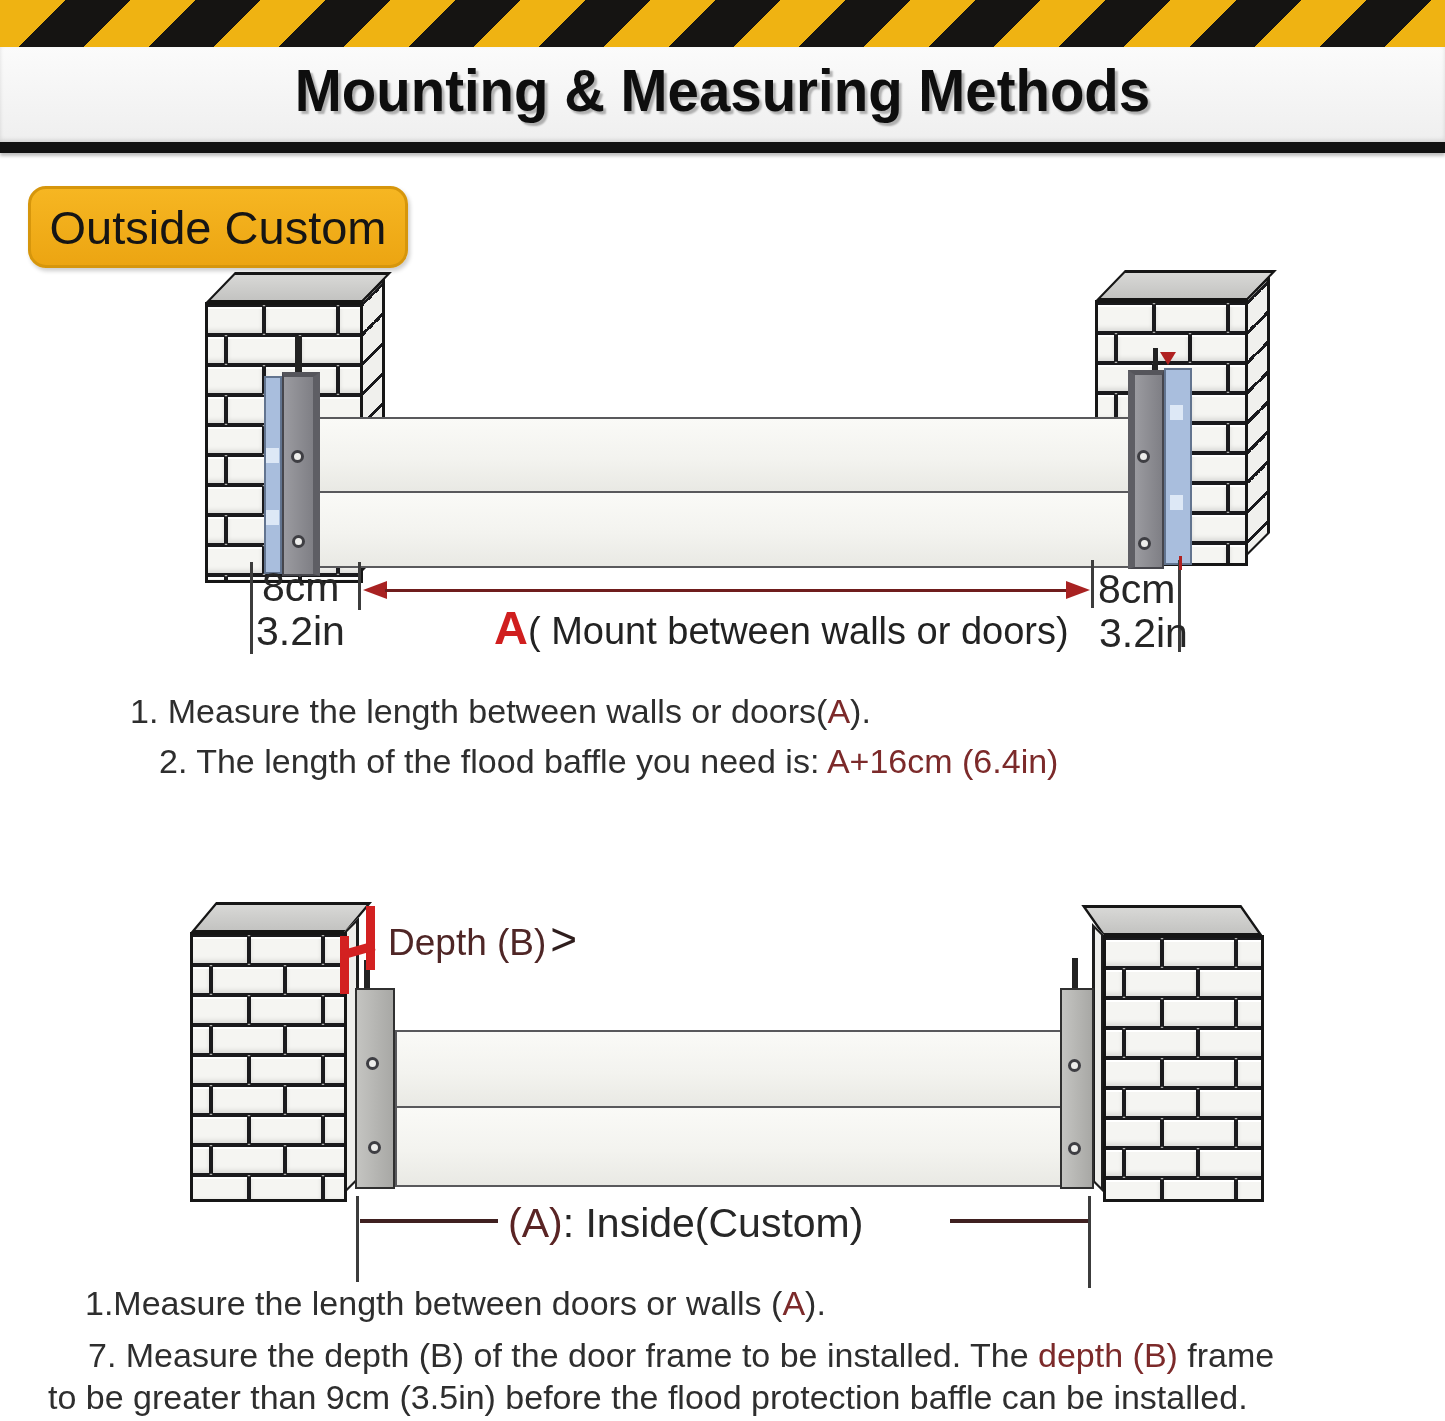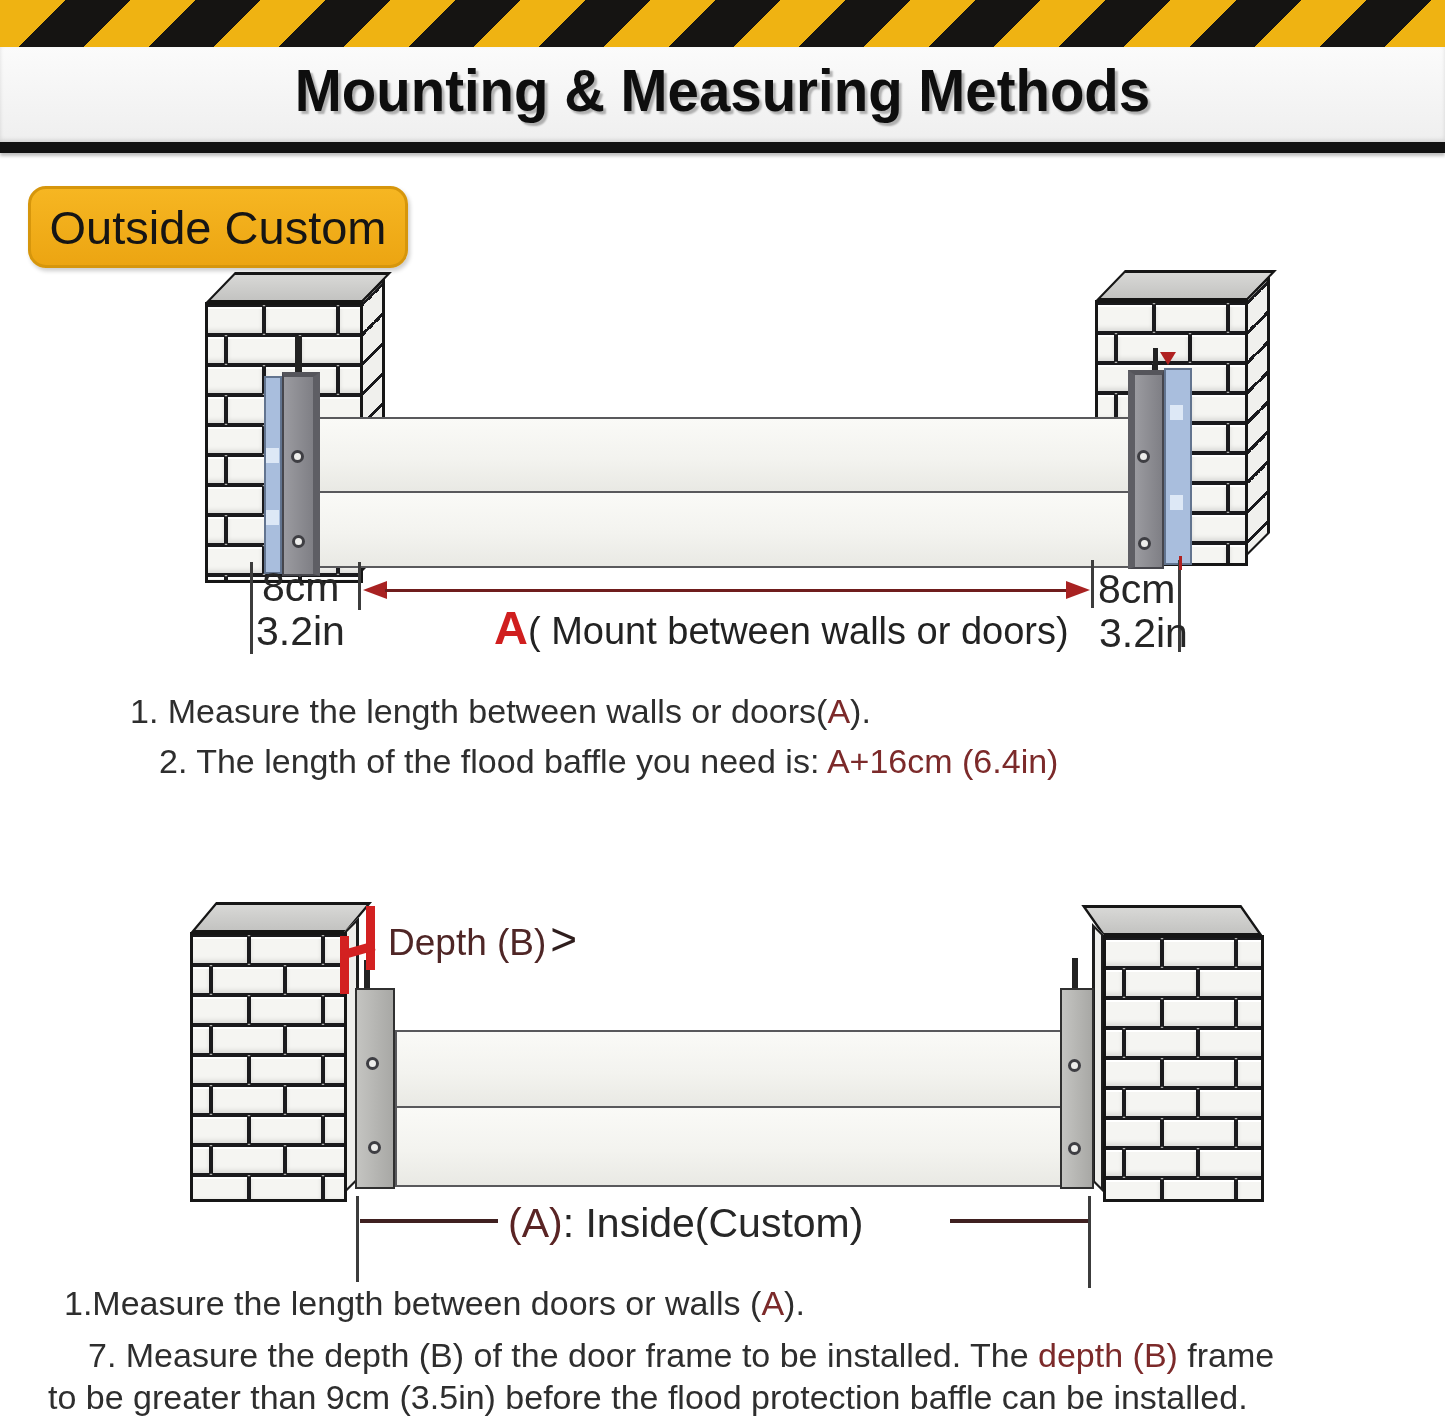--- a/index.html
+++ b/index.html
@@ -347,21 +347,21 @@
 
   <div class="abs tick" style="left:356px;top:1196px;height:86px;"></div>
   <div class="abs dimline" style="left:360px;top:1219px;width:138px;height:4px;background:#3f2020;"></div>
   <div class="abs lenlabel" style="left:508px;top:1200px;">
     <span class="lena">(A)</span>
     <span class="lenrest">: Inside(Custom)</span>
   </div>
   <div class="abs dimline" style="left:950px;top:1219px;width:138px;height:4px;background:#3f2020;"></div>
   <div class="abs tick" style="left:1088px;top:1196px;height:92px;"></div>
 
-  <div class="abs notes" style="left:64px;top:1284px;">
+  <div class="abs notes" style="left:85px;top:1284px;">
     <span>1.Measure the length between doors or walls (</span><span class="maroon">A</span><span>).</span>
   </div>
   <div class="abs notes" style="left:88px;top:1336px;">
     <span>7. Measure the depth (B) of the door frame to be installed. The </span><span class="maroon">depth (B)</span><span> frame</span>
   </div>
   <div class="abs notes" style="left:48px;top:1378px;">
     <span>to be greater than 9cm (3.5in) before the flood protection baffle can be installed.</span>
   </div>
 
 </div>

